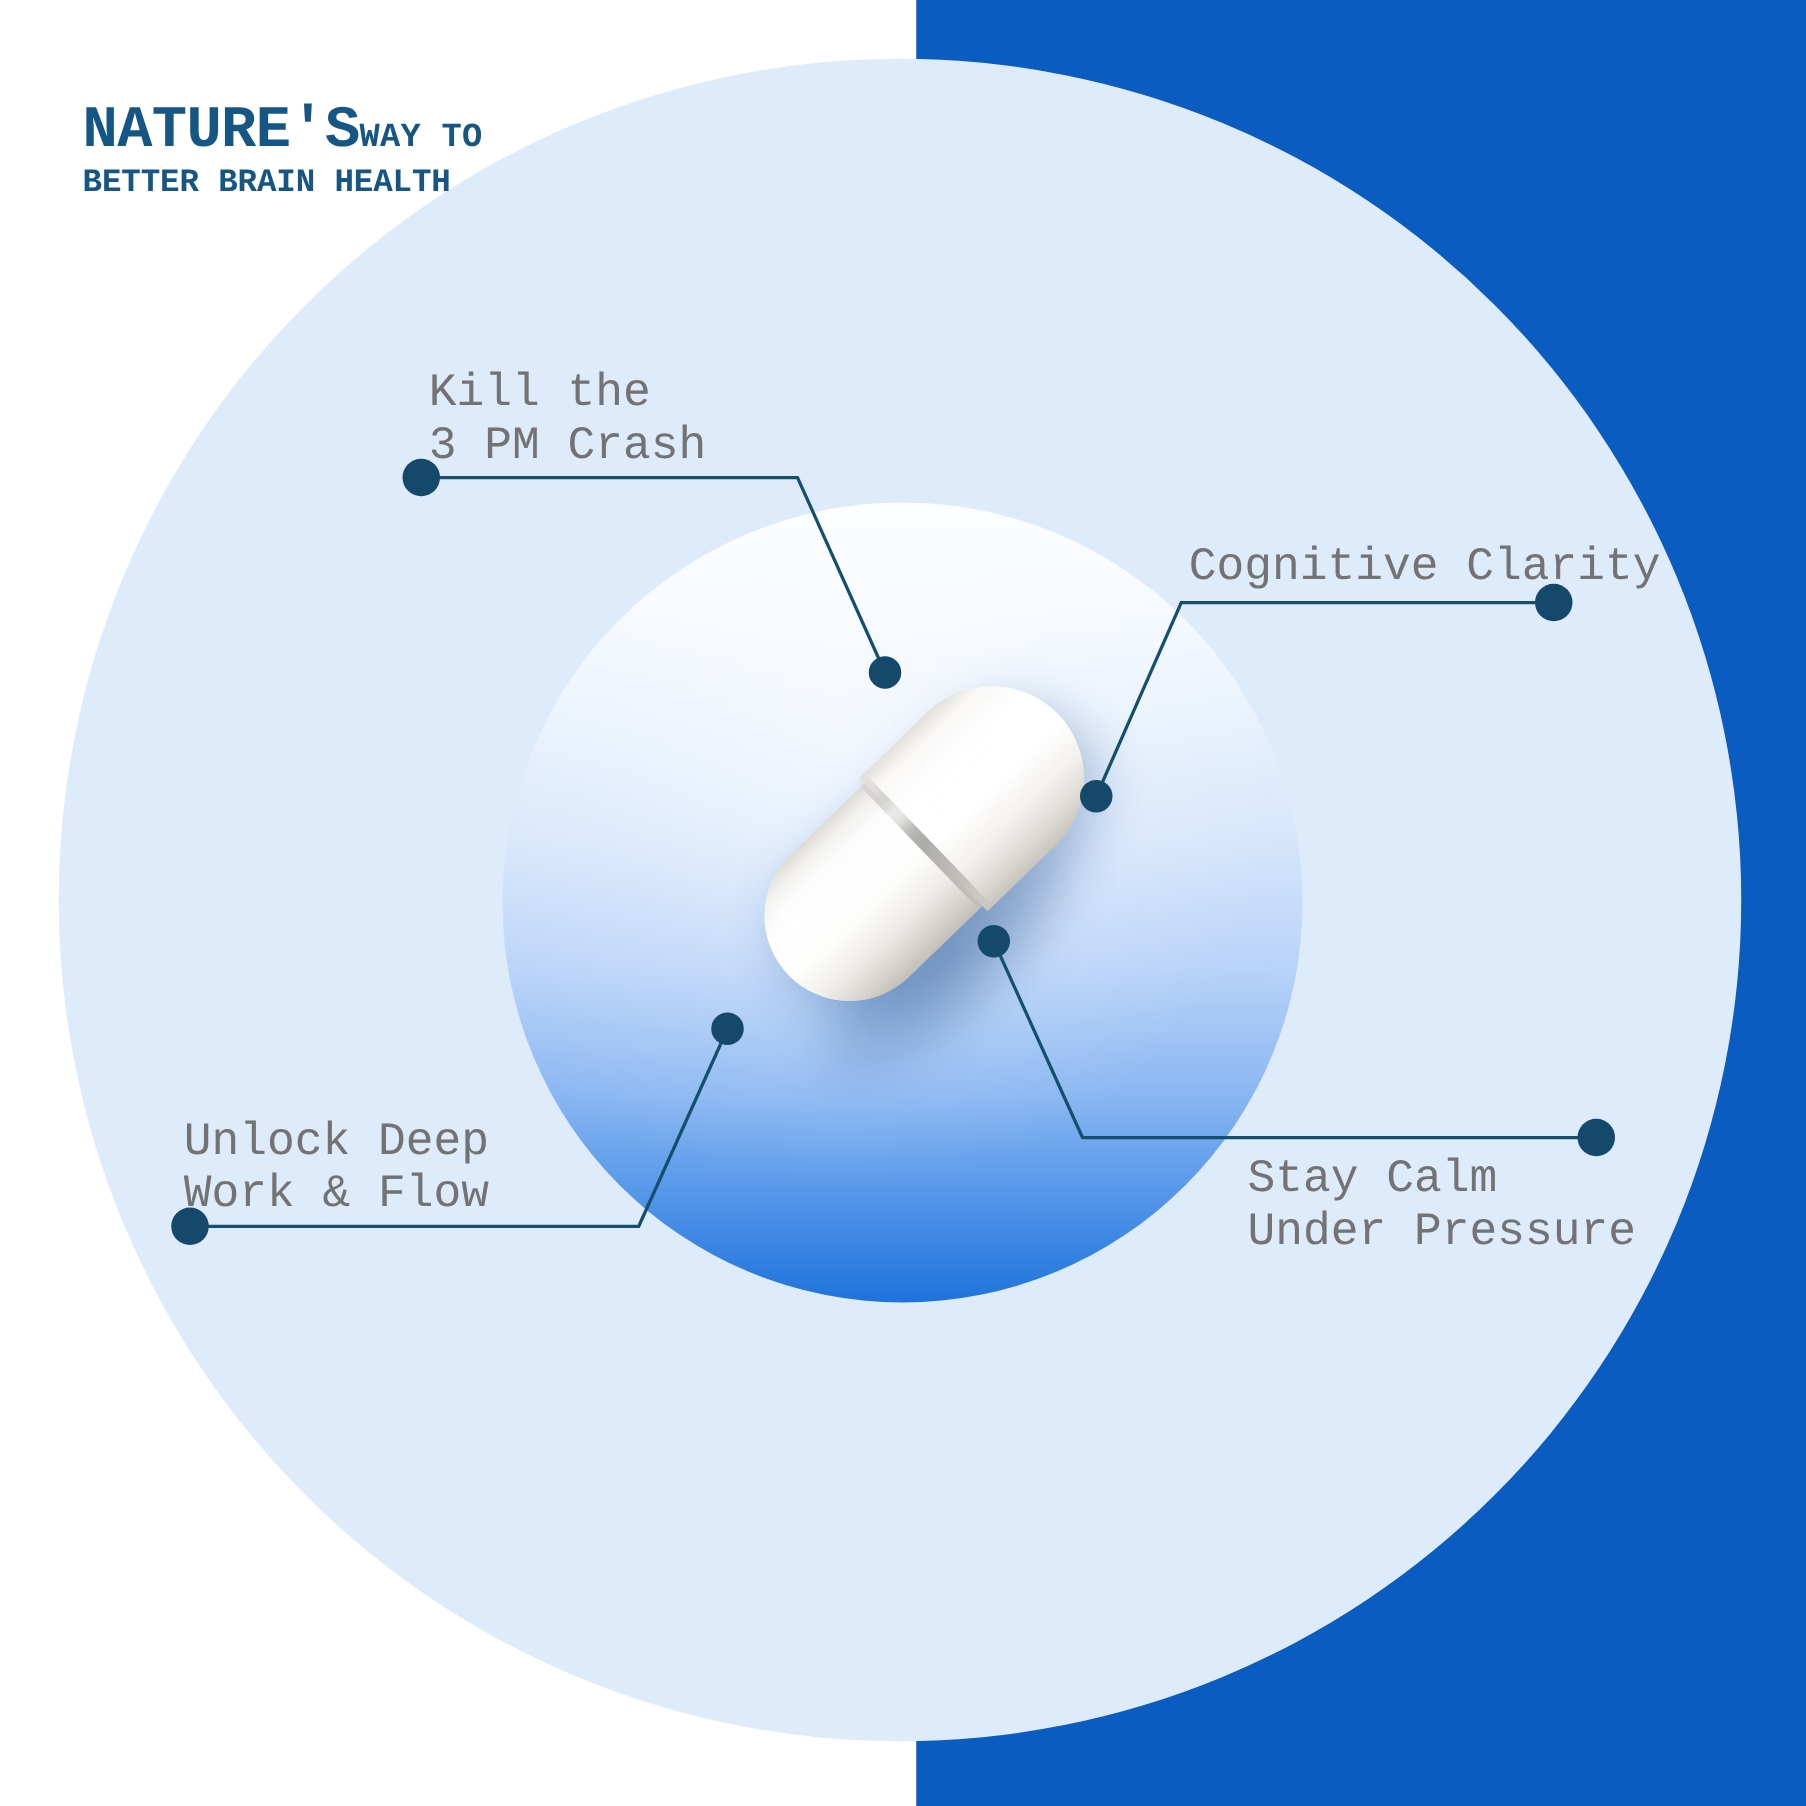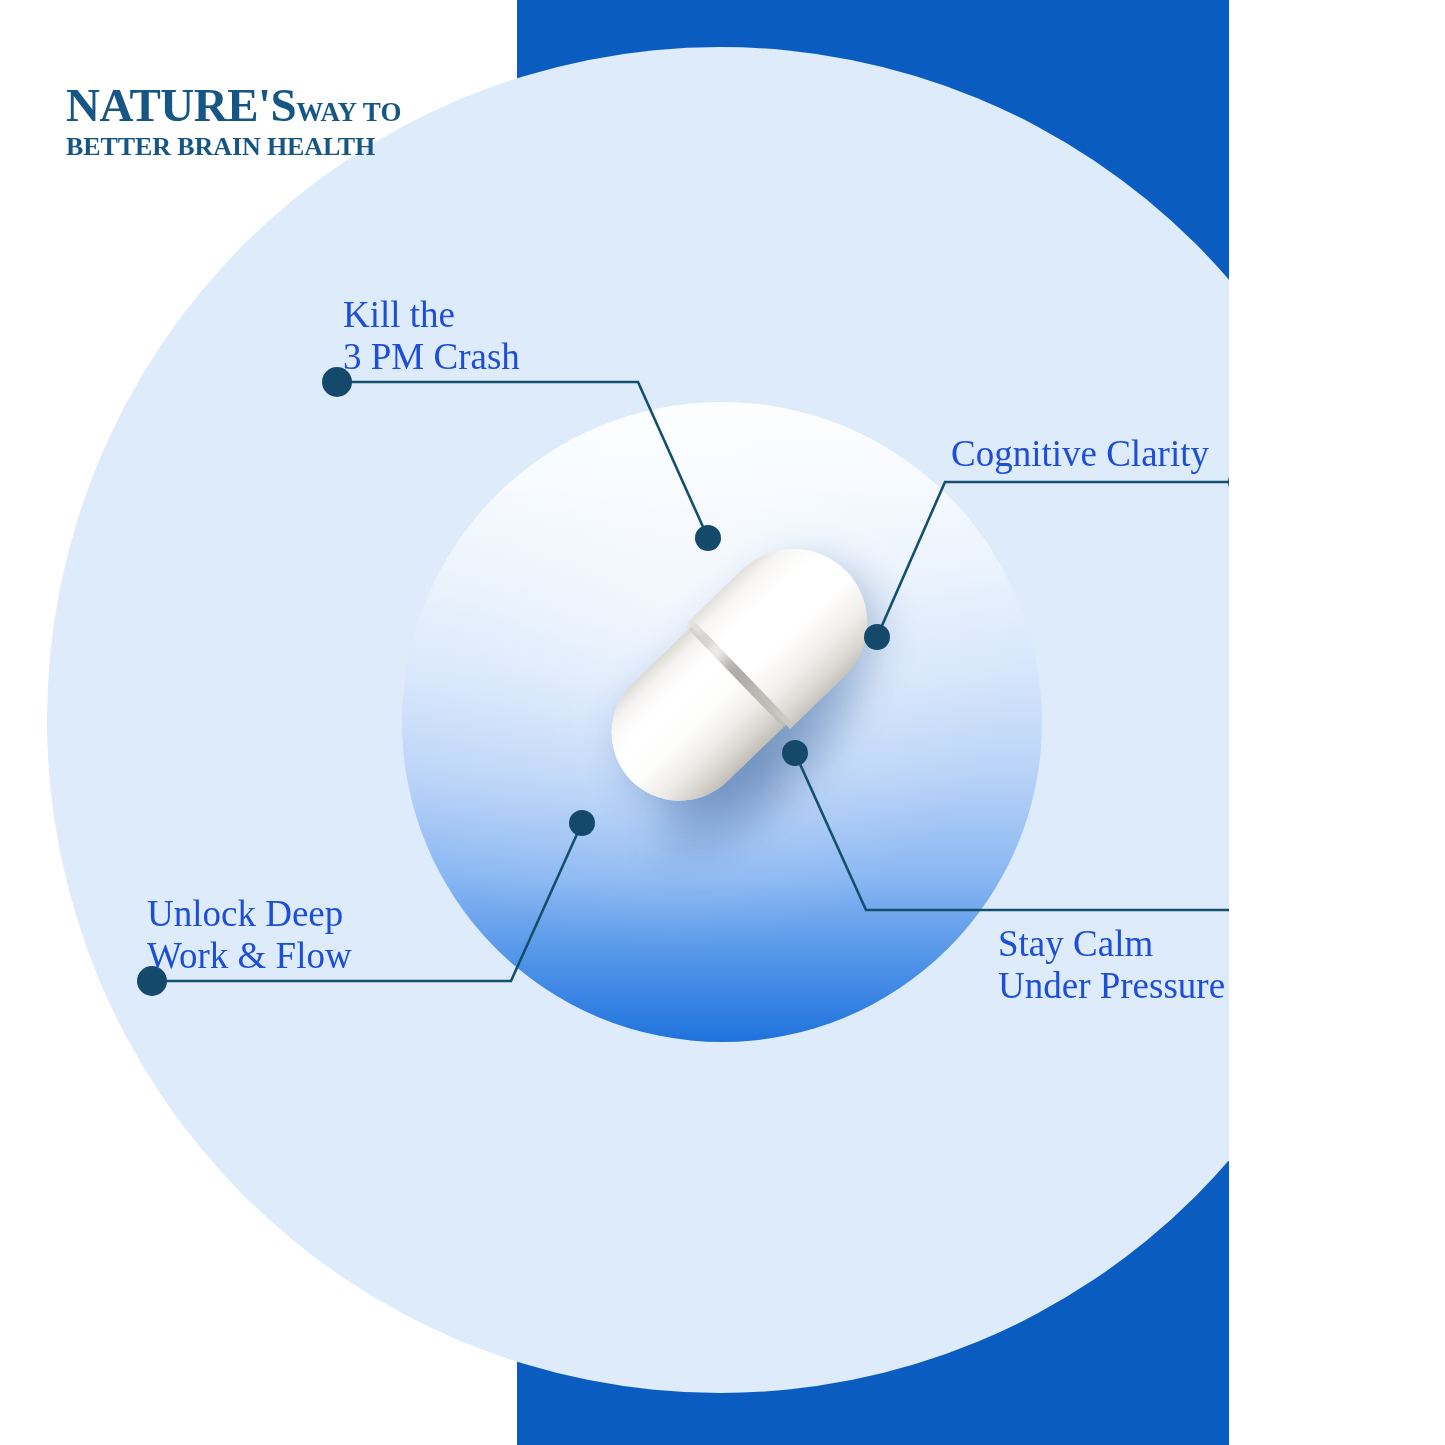--- a/index.html
+++ b/index.html
@@ -2,25 +2,25 @@
 <html><head>
 <meta charset="utf-8">
 <style>
   html, body {
     margin: 0;
     padding: 0;
     background: #ffffff;
   }
   #stage {
     position: relative;
-    width: 1229px;
+    width: 1445px;
     height: 1445px;
     overflow: hidden;
     background: #ffffff;
-    font-family: Liberation Serif, serif;
+    font-family: Liberation Mono, monospace;
   }
 
   
   .blue-panel {
     position: absolute;
     top: 0;
     right: 0;
     width: 712px;
     height: 1445px;
     background: #0a5cc0;
@@ -200,21 +200,21 @@
   .headline .l2 {
     display: block;
     font-size: 26px;
     font-weight: bold;
     line-height: 1.35;
     letter-spacing: -0.1px;
   }
 
   .callout {
     position: absolute;
-    color: #1d4ed8;
+    color: #737373;
     font-size: 37px;
     line-height: 1.14;
     white-space: pre-line;
   }
   .callout.left  { text-align: left; }
   .callout.right { text-align: left; }
 
   .co-kill   { left: 343px; top: 294px; }
   .co-cog    { left: 951px; top: 433px; }
   .co-unlock { left: 147px; top: 893px; }

